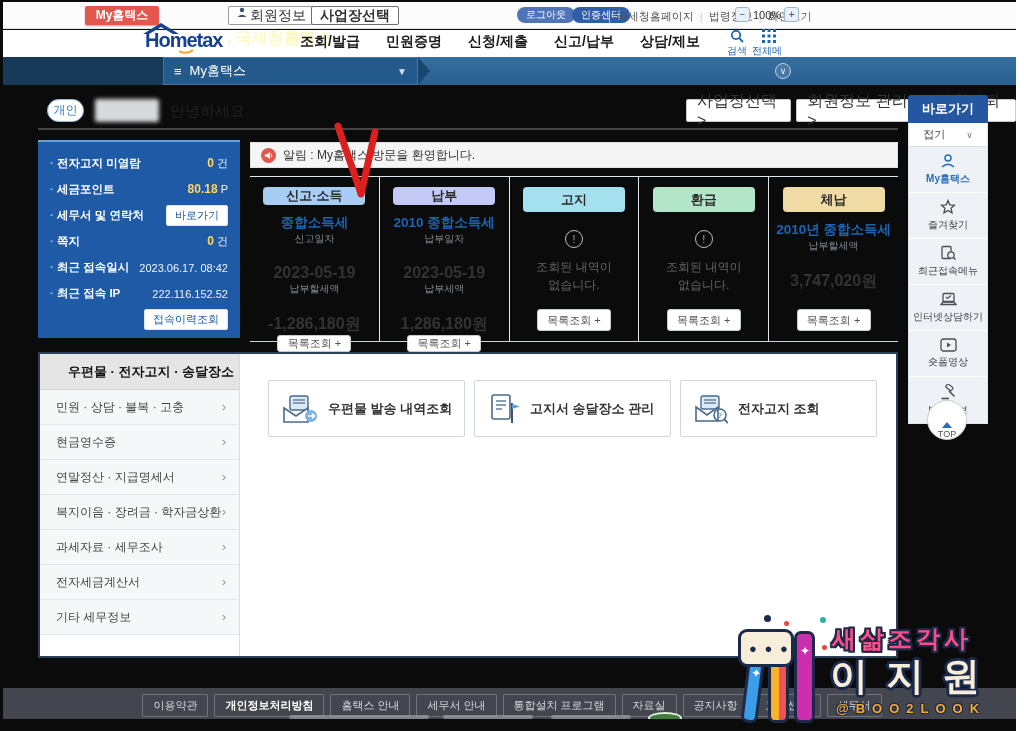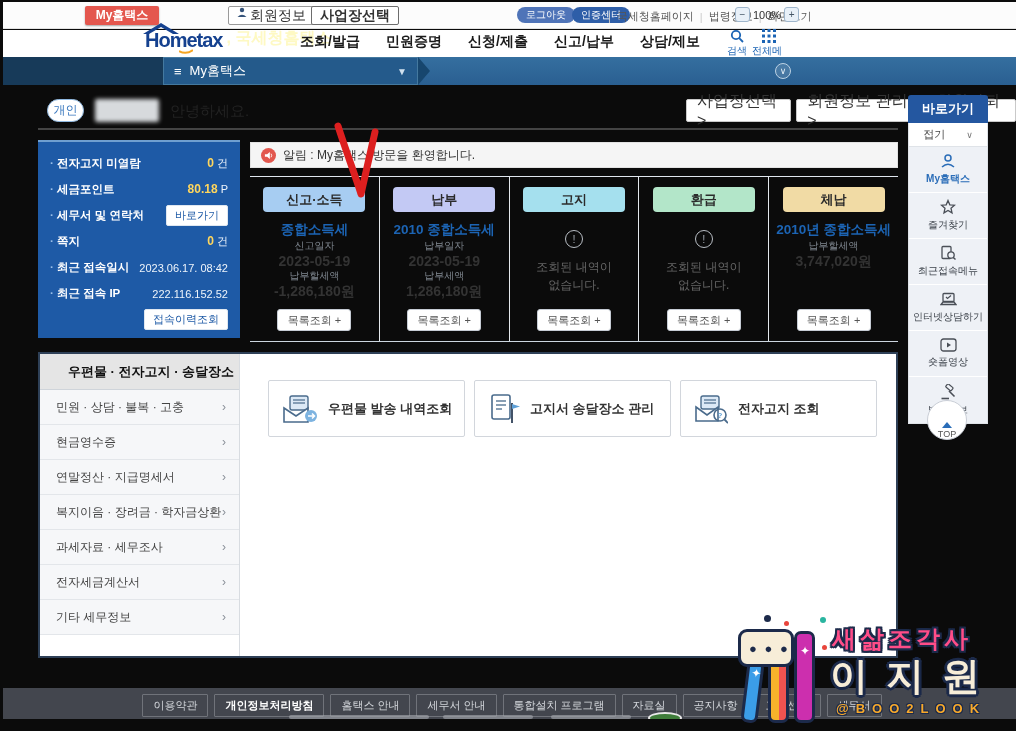--- a/index.html
+++ b/index.html
@@ -71,21 +71,21 @@
   .alert-text { font-size:12px; color:#333; }
 
   
   .cards { left:250px; top:176px; width:648px; height:166px; border-top:1px solid #dfe6ee; border-bottom:1px solid #ccd5de; display:flex; }
   .card { flex:1; border-right:1px solid #e4e8ed; display:flex; flex-direction:column; align-items:center; padding:10px 6px 10px 6px; }
   .card:last-child { border-right:none; }
   .card-badge { width:102px; height:25px; border-radius:4px; display:flex; align-items:center; justify-content:center;
     font-size:13px; font-weight:bold; color:#2b2b2b; }
   .card-title { margin-top:9px; font-size:13.5px; font-weight:bold; color:#1c64b4; }
   .card-flabel { font-size:10px; color:#828a93; }
-  .card-fvalue { margin-top:0; font-size:14px; font-weight:bold; color:#333; }
+  .card-fvalue { margin-top:18px; font-size:16px; font-weight:bold; color:#333; }
   .card-btn { margin-top:auto; width:74px; height:22px; background:#fff; border:1px solid #c6ccd4; border-radius:3px;
     font-size:11px; color:#555; display:flex; align-items:center; justify-content:center; }
   .card-empty-ico { margin-top:18px; width:18px; height:18px; border:1px solid #b9bec5; border-radius:50%;
     color:#9aa0a8; font-size:11px; display:flex; align-items:center; justify-content:center; }
   .card-empty-txt { margin-top:10px; font-size:12px; color:#666; text-align:center; line-height:1.5; width:90px; }
 
   
   .mailbox { left:38px; top:352px; width:860px; height:306px; background:#fff; border:2px solid #2e4057; }
   .mail-menu { position:absolute; left:0; top:0; width:200px; height:100%; background:#fff; border-right:1px solid #d8dce1; }
   .mail-tab-active { height:36px; background:#e5e5e5; display:flex; align-items:center; padding-left:28px;

